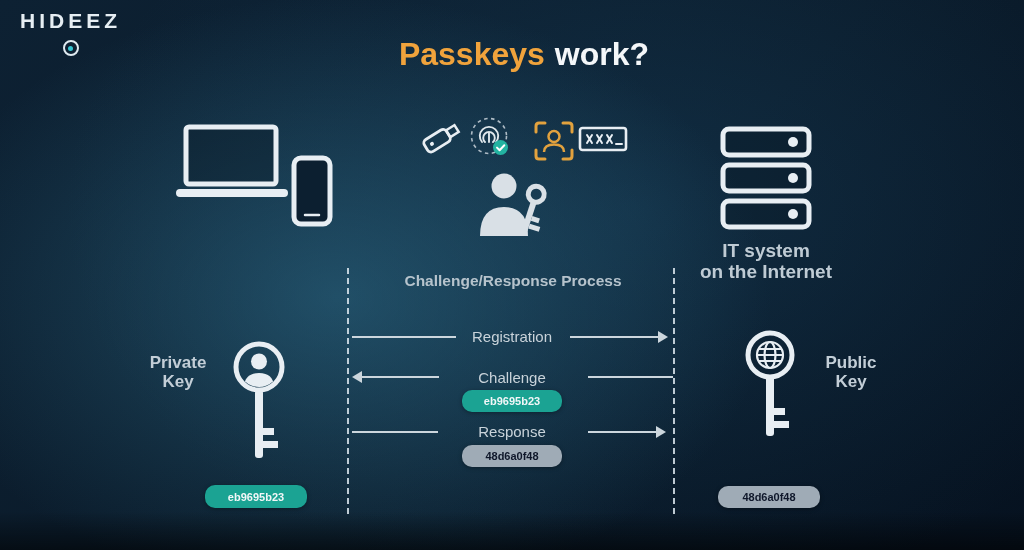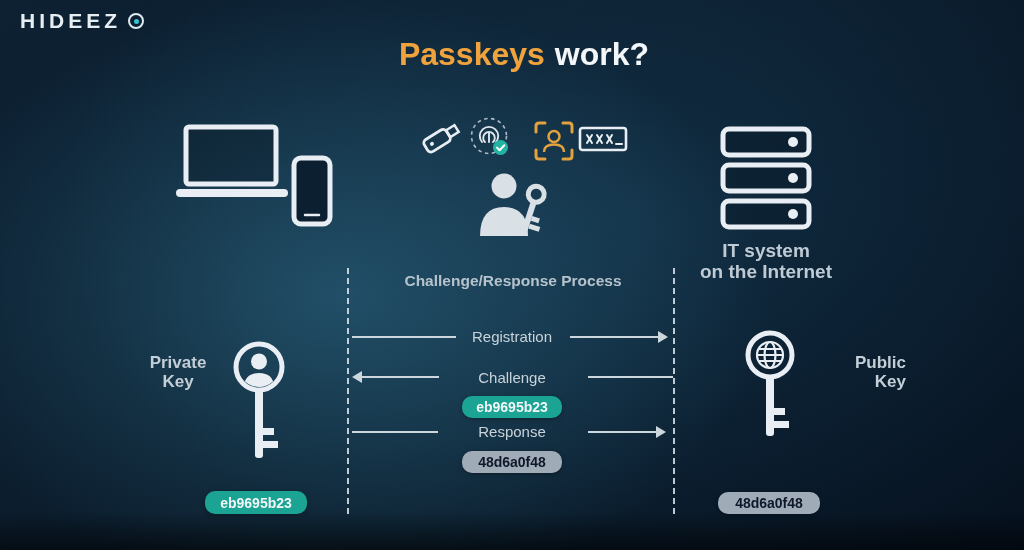--- a/index.html
+++ b/index.html
@@ -11,39 +11,39 @@
   .stage {
     position:relative; width:1024px; height:550px; overflow:hidden;
     background:
       linear-gradient(to bottom, rgba(0,0,0,0) 93%, rgba(0,0,0,0.55) 100%),
       radial-gradient(ellipse 620px 430px at 33% 54%, rgba(52,122,152,0.50), rgba(52,122,152,0) 70%),
       radial-gradient(ellipse 760px 520px at 62% 38%, rgba(28,76,108,0.38), rgba(28,76,108,0) 75%),
       linear-gradient(135deg, #0d2133 0%, #0a1a29 55%, #061220 100%);
   }
 
   
-  .logo { position:absolute; left:20px; top:9px; display:flex; align-items:center; gap:7px; }
+  .logo { position:absolute; left:20px; top:9px; display:flex; align-items:center; gap:7px;flex-direction:column; }
   .logo-text { color:#e6eef3; font-size:21px; font-weight:bold; letter-spacing:4px; }
   .logo-ring { width:16px; height:16px; border:2.5px solid #dfeaf0; border-radius:50%;
                display:flex; align-items:center; justify-content:center; }
   .logo-dot { width:5px; height:5px; border-radius:50%; background:#35c4d0; }
 
   
   .title { position:absolute; top:36px; left:0; width:100%; display:flex;
            justify-content:center; gap:10px; font-size:32px; font-weight:bold; color:#f4f7f9; }
   .title .hl { color:#f0a33c;margin-left:24px; }
 
   .label { color:#bfcbd4; font-weight:bold; text-align:center; }
   .user-label { position:absolute; left:176px; top:238px; width:160px; font-size:19px; letter-spacing:0.5px; }
   .server-label { position:absolute; left:660px; top:240px; width:212px; font-size:19px; line-height:21px; }
   .process-label { position:absolute; left:362px; top:272px; width:302px; font-size:15.5px; color:#b6c3cc; }
 
   .side-key-label { position:absolute; font-size:17px; line-height:19px; color:#c3ced7; }
   .private-label { left:130px; top:353px; width:96px; }
-  .public-label  { left:836px; top:353px; width:70px;text-align:right; }
+  .public-label  { left:816px; top:353px; width:70px; }
 
   
   .abs { position:absolute; }
   .laptop-svg { left:176px; top:124px; }
   .server-svg { left:720px; top:126px; }
   .person-key-svg { left:477px; top:172px; }
   .usb-svg { left:418px; top:114px; }
   .finger-svg { left:468px; top:115px; }
   .face-svg { left:533px; top:120px; }
   .pass-svg { left:578px; top:124px; }
@@ -60,21 +60,21 @@
   .flow-label { position:absolute; width:140px; left:442px; text-align:center;
                 font-size:15px; color:#c9d3da; }
   .flow-line { position:absolute; height:2px; background:#ccd6dd; }
   .arr-right { position:absolute; width:0; height:0;
                border-left:10px solid #ccd6dd; border-top:6px solid transparent; border-bottom:6px solid transparent; }
   .arr-left  { position:absolute; width:0; height:0;
                border-right:10px solid #ccd6dd; border-top:6px solid transparent; border-bottom:6px solid transparent; }
 
   
   .badge { position:absolute; height:22px; border-radius:10px; display:flex;
-           align-items:center; justify-content:center; font-size:14px; font-weight:bold;margin-top:6px; }
+           align-items:center; justify-content:center; font-size:11px; font-weight:bold; }
   .badge-teal { background:#1ba393; color:#f2f7f8; box-shadow:0 1px 4px rgba(0,0,0,0.35); }
   .badge-gray { background:#9fabb6; color:#0f172a; box-shadow:0 1px 4px rgba(0,0,0,0.35); }
   .badge-chal { left:462px; top:390px; width:100px; }
   .badge-resp { left:462px; top:445px; width:100px; }
   .badge-priv { left:205px; top:485px; width:102px; height:23px; }
   .badge-pub  { left:718px; top:486px; width:102px; }
 </style>
 </head>
 <body>
 

